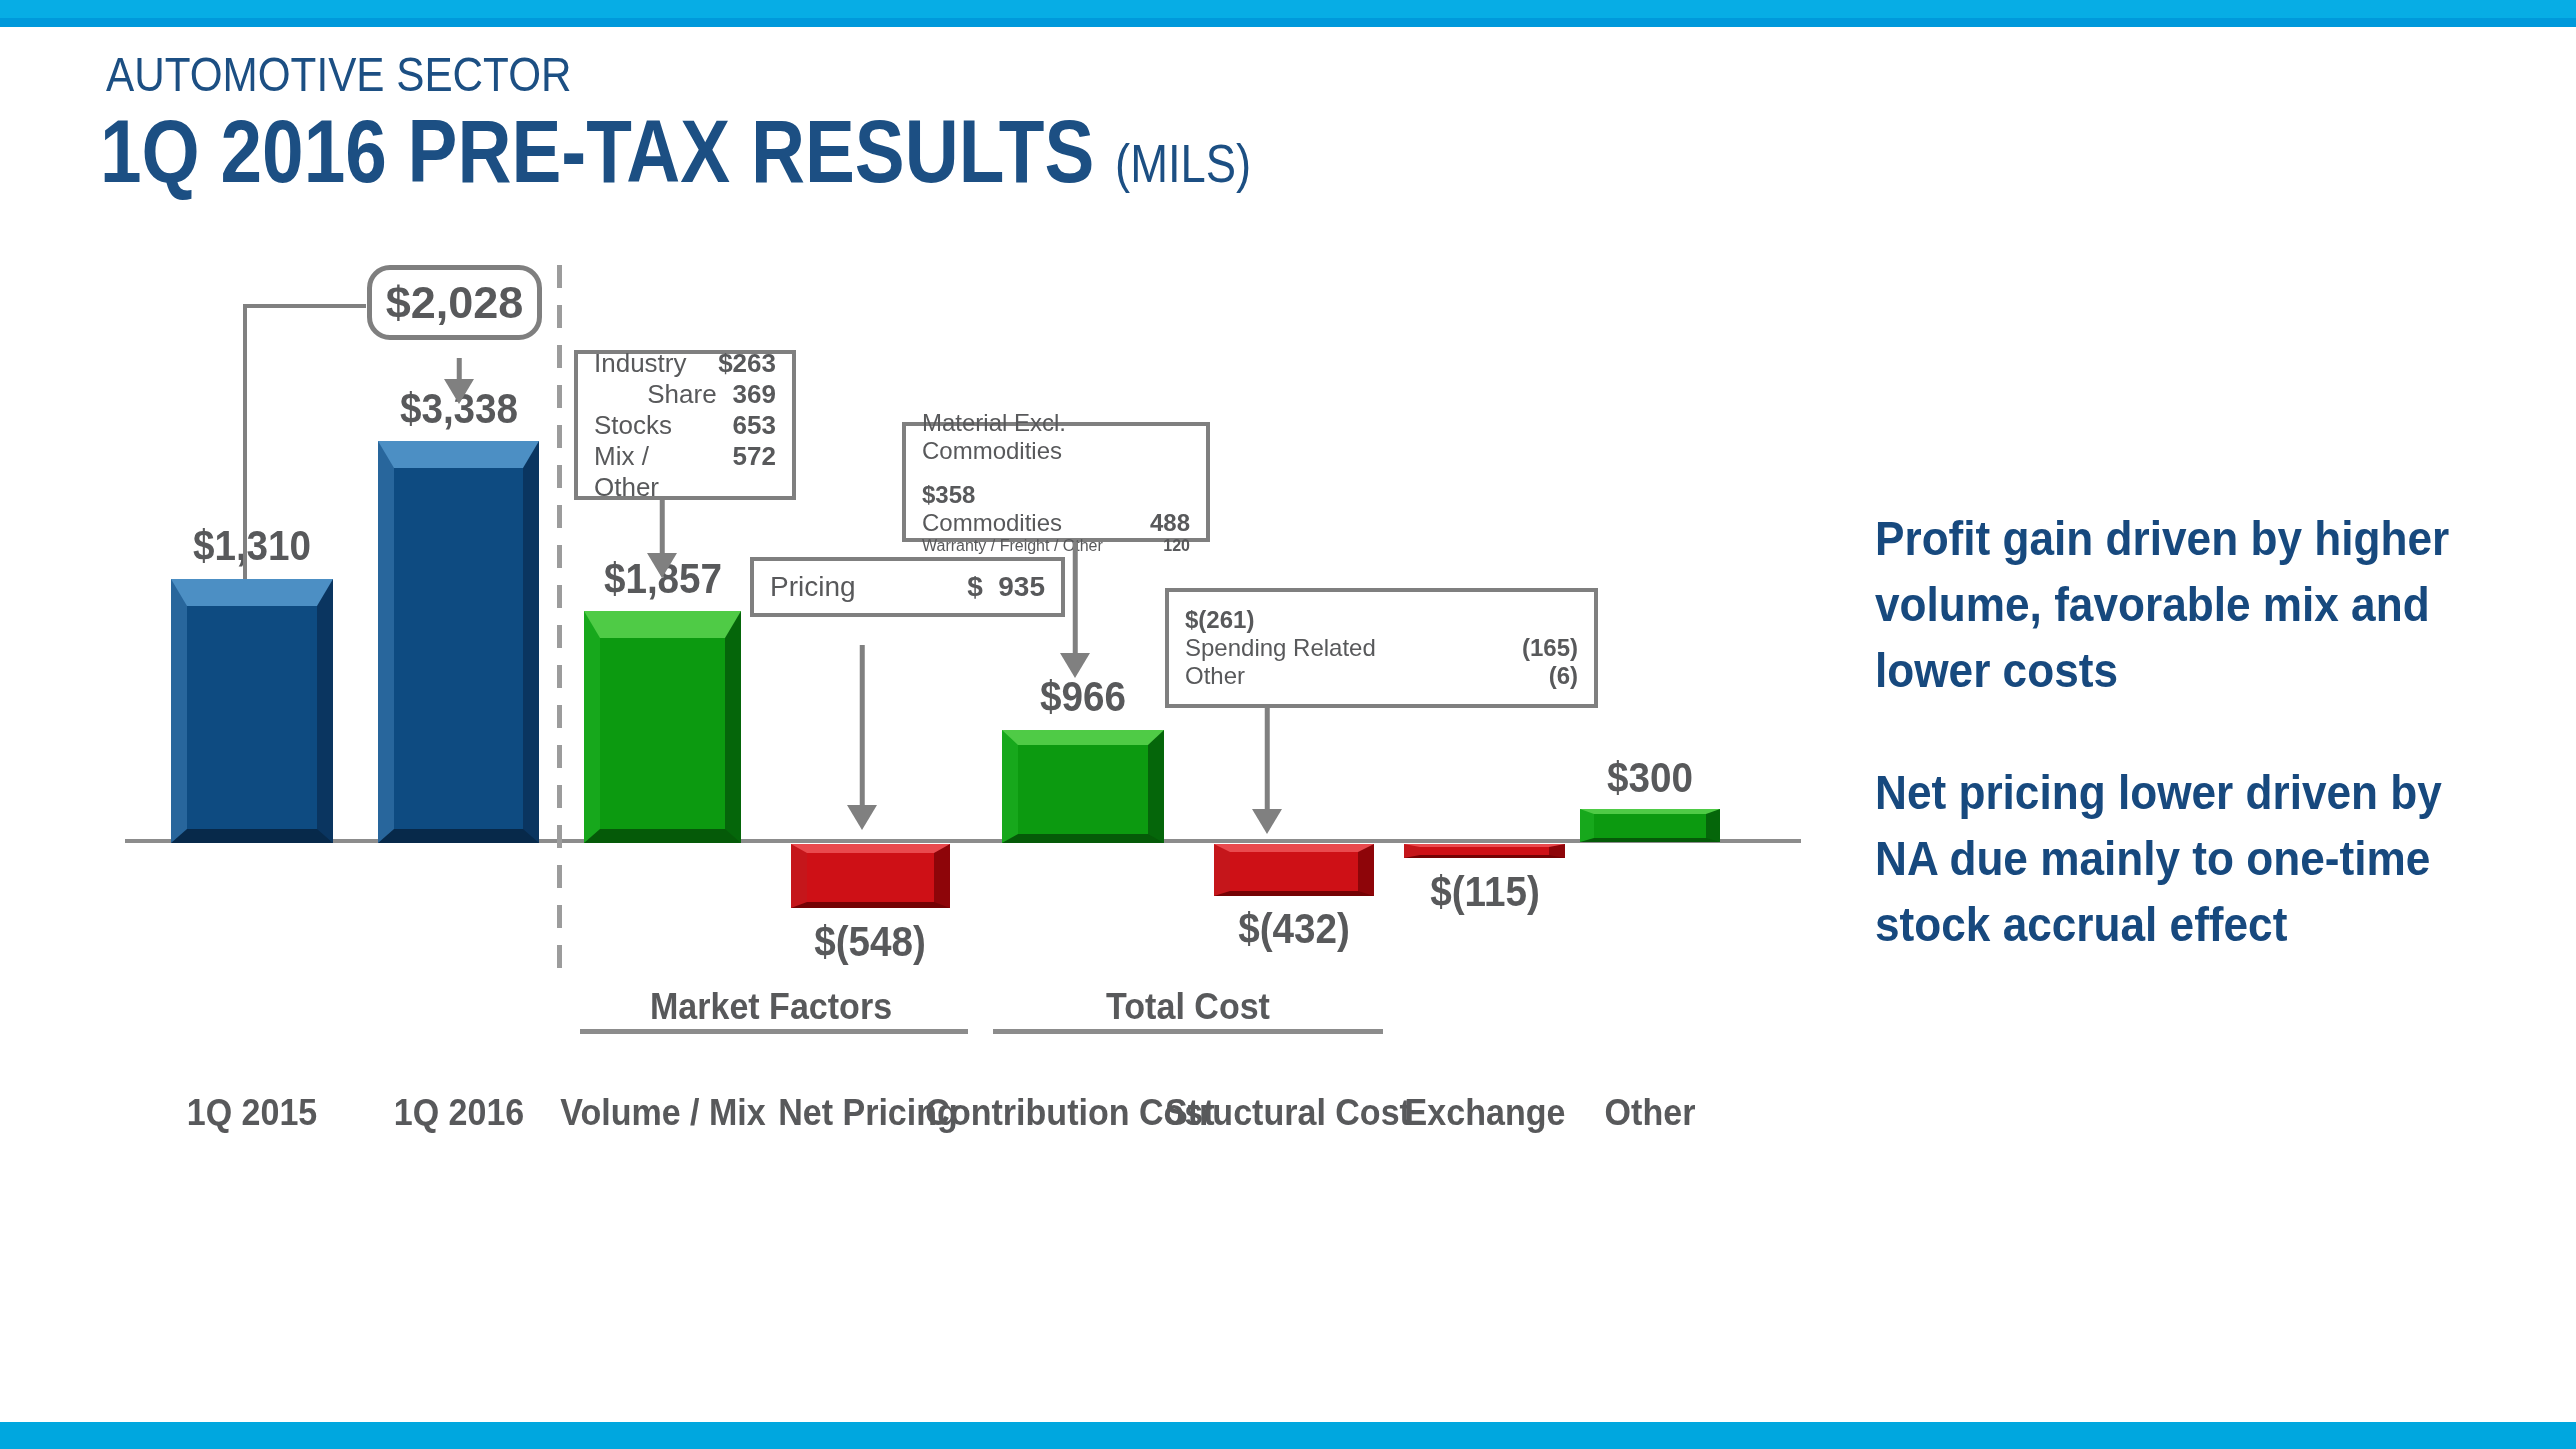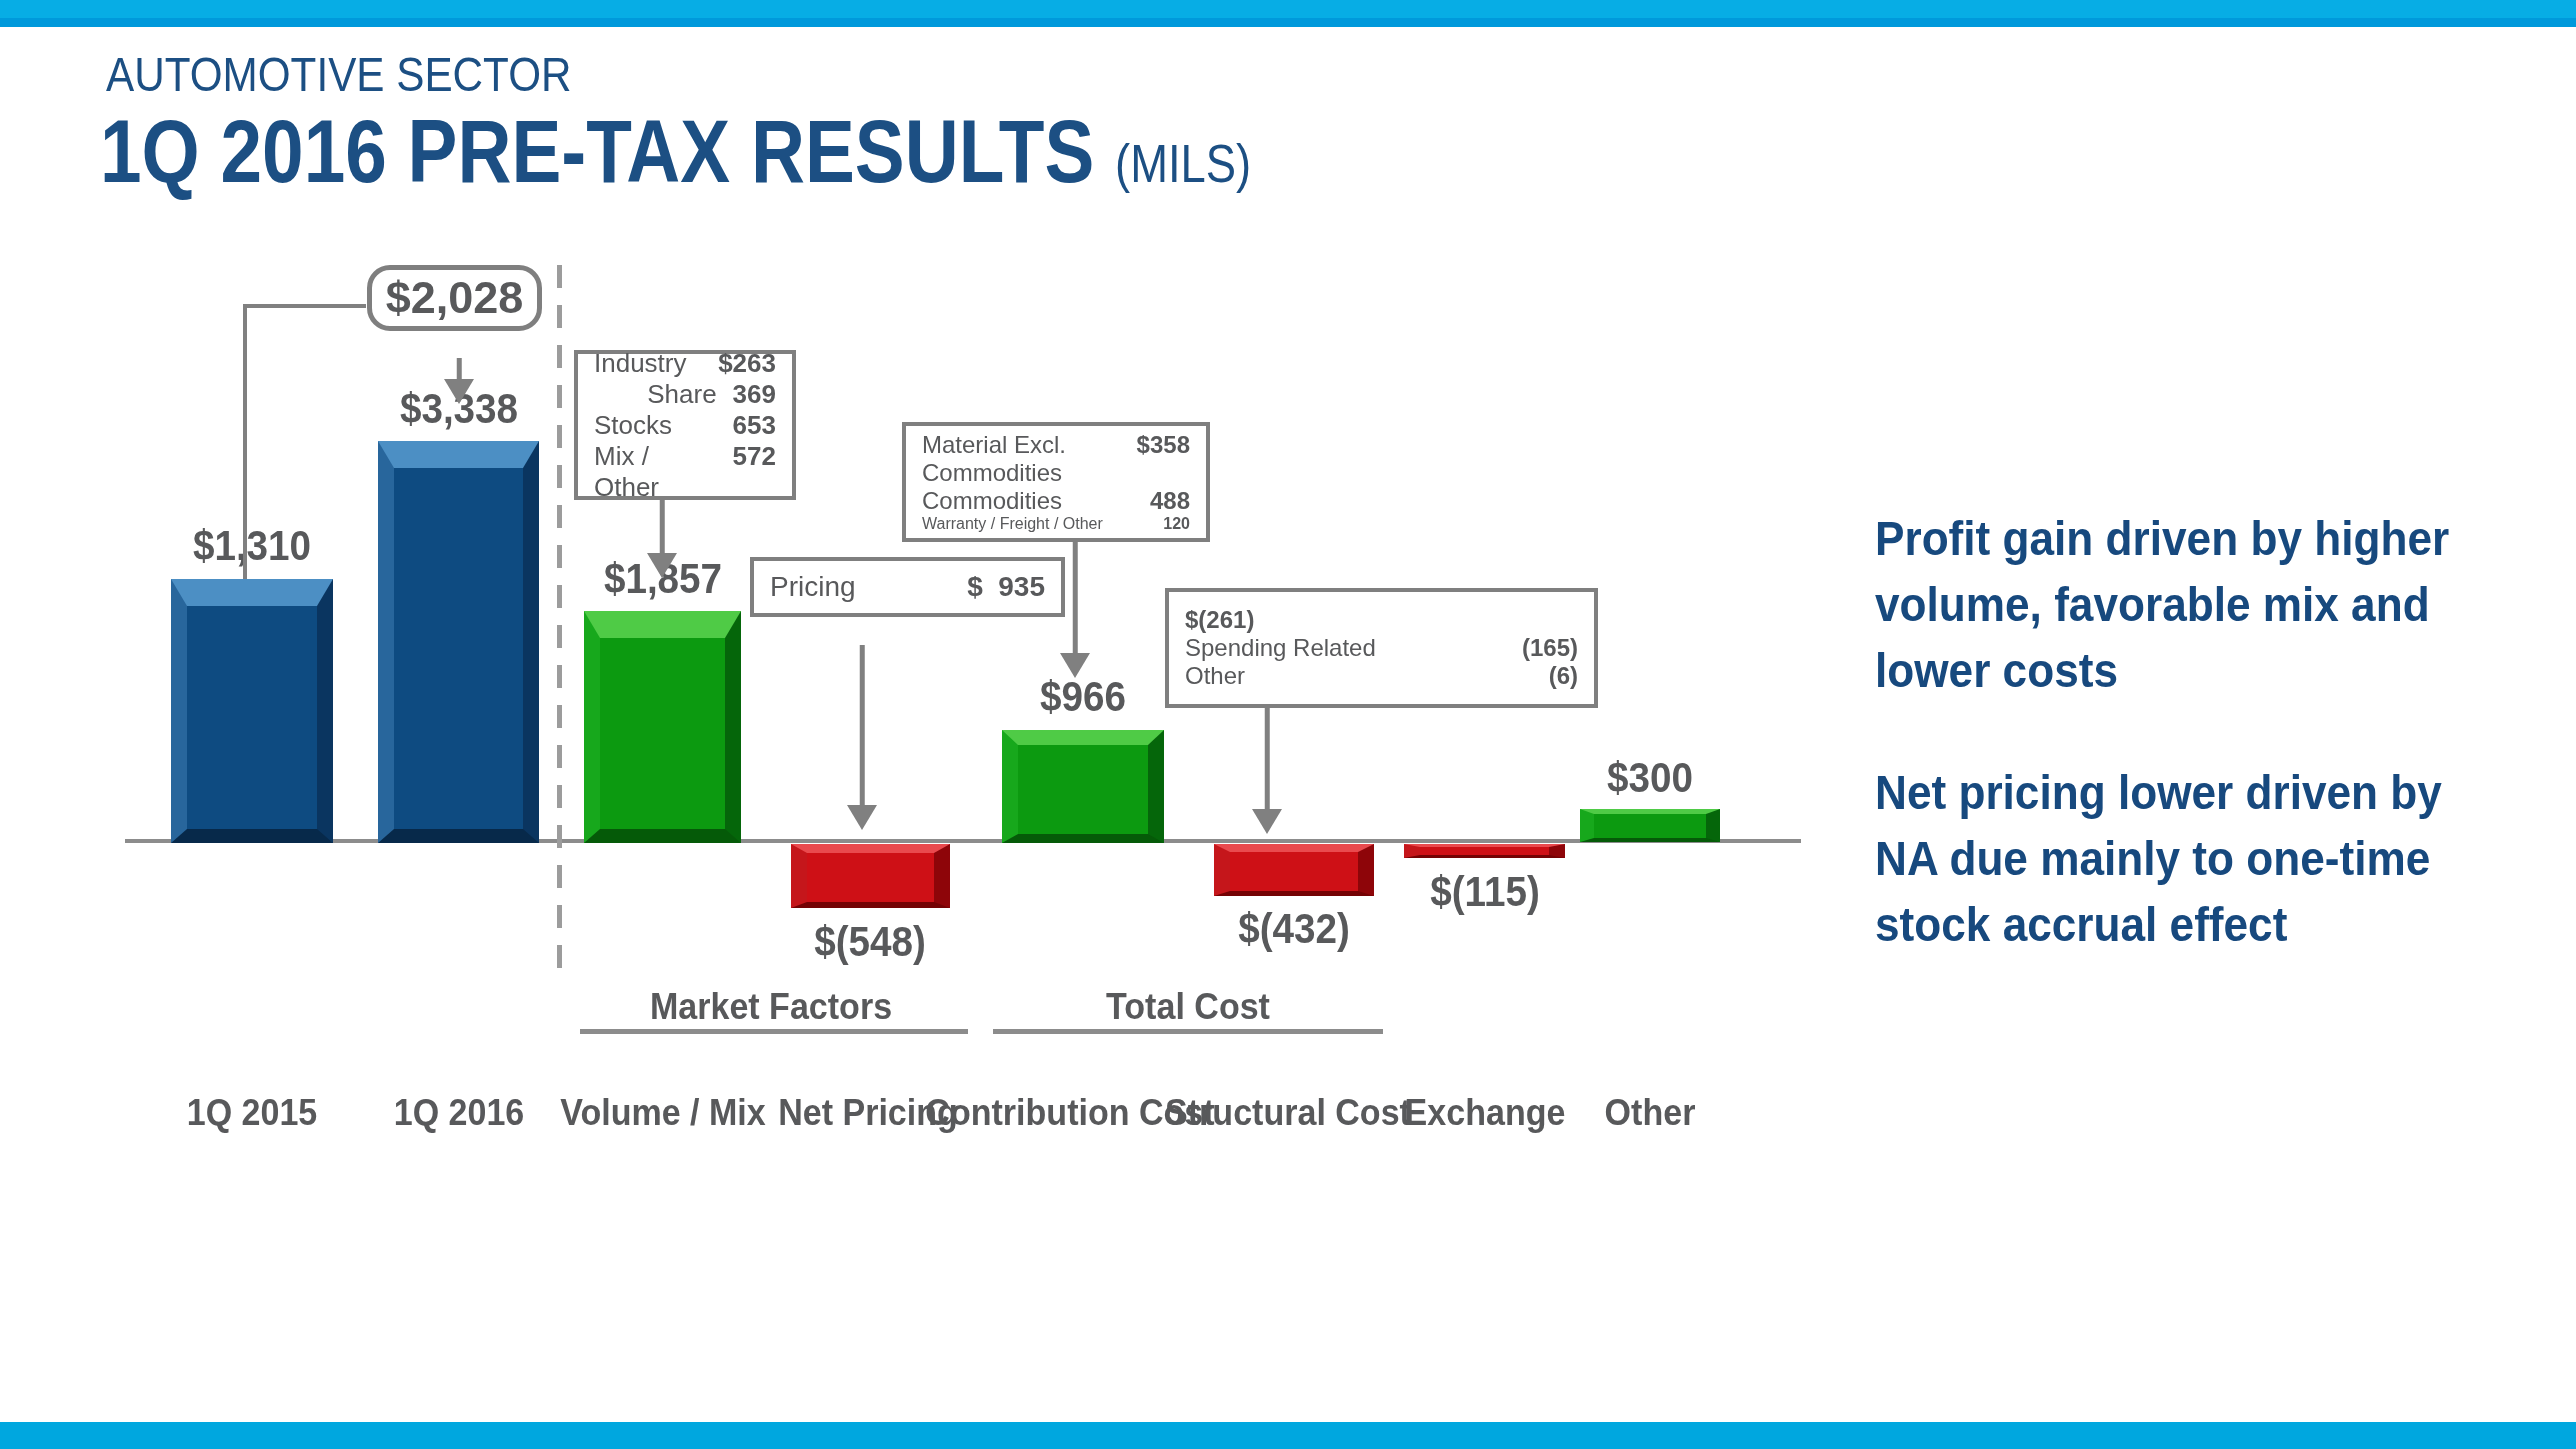--- a/index.html
+++ b/index.html
@@ -79,21 +79,21 @@
     <div class="bar red" style="left: 791px; top: 844px; width: 159px; height: 64px; border-width: 9.8px 16px 6.3px;"></div>
     <div class="val" style="left: 870px; top: 918px;">$(548)</div>
     <div class="bar green" style="left: 1002px; top: 730px; width: 162px; height: 113px; border-width: 15px 16px 9.8px;"></div>
     <div class="val" style="left: 1083px; top: 673px;">$966</div>
     <div class="bar red" style="left: 1214px; top: 844px; width: 160px; height: 52px; border-width: 8px 16px 5.4px;"></div>
     <div class="val" style="left: 1294px; top: 905px;">$(432)</div>
     <div class="bar red" style="left: 1404px; top: 844px; width: 161px; height: 14.3px; border-width: 3.6px 16px;"></div>
     <div class="val" style="left: 1485px; top: 868px;">$(115)</div>
     <div class="bar green" style="left: 1580px; top: 809px; width: 140px; height: 33px; border-width: 5.4px 14.3px 4.5px;"></div>
     <div class="val" style="left: 1650px; top: 754px;">$300</div>
-    <div class="totalbox" style="left: 367px; top: 265px; width: 175px; height: 66px; text-align: right;">$2,028</div>
+    <div class="totalbox" style="left: 367px; top: 265px; width: 175px; height: 75px; text-align: right;">$2,028</div>
     <div class="conn" style="left: 243px; top: 304px; width: 3.6px; height: 275px;"></div>
     <div class="conn" style="left: 243px; top: 304px; width: 123px; height: 3.6px;"></div>
     <div class="stem" style="left: 459px; top: 358px; height: 21.5px;"></div>
     <div class="ahead" style="left: 459px; top: 379px;"></div>
     <div class="callout" style="left: 574px; top: 350px; width: 222px; height: 150px;">
       <div class="rows">
         <div class="row" style="font-size: 26px;">
           <span class="k">Industry</span>
           <span class="v">$263</span>
         </div>
@@ -118,21 +118,21 @@
         <div class="row" style="font-size: 28px;">
           <span class="k">Pricing</span>
           <span class="v">$  935</span>
         </div>
       </div>
     </div>
     <div class="stem" style="left: 862px; top: 645px; height: 160px;"></div>
     <div class="ahead" style="left: 862px; top: 805px;"></div>
     <div class="callout" style="left: 902px; top: 422px; width: 308px; height: 120px;">
       <div class="rows">
-        <div class="row" style="font-size: 24px;">
+        <div class="row" style="font-size: 24px; flex-direction: column;">
           <span class="k">Material Excl. Commodities</span>
           <span class="v">$358</span>
         </div>
         <div class="row" style="font-size: 24px;">
           <span class="k">Commodities</span>
           <span class="v">488</span>
         </div>
         <div class="row" style="font-size: 16px;">
           <span class="k">Warranty / Freight / Other</span>
           <span class="v">120</span>

